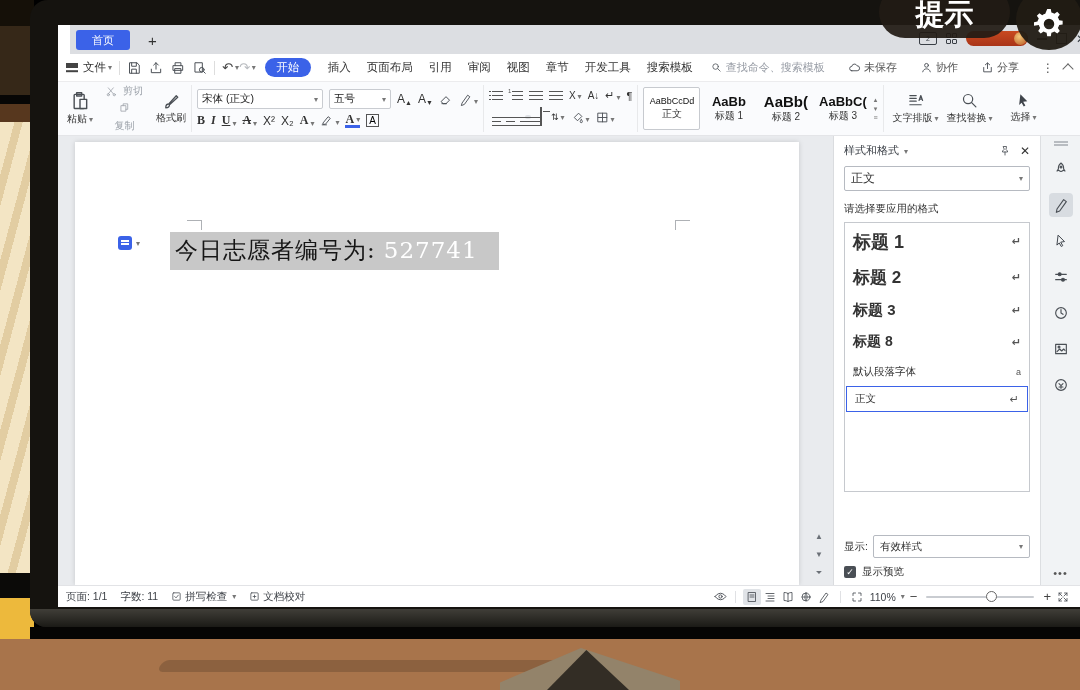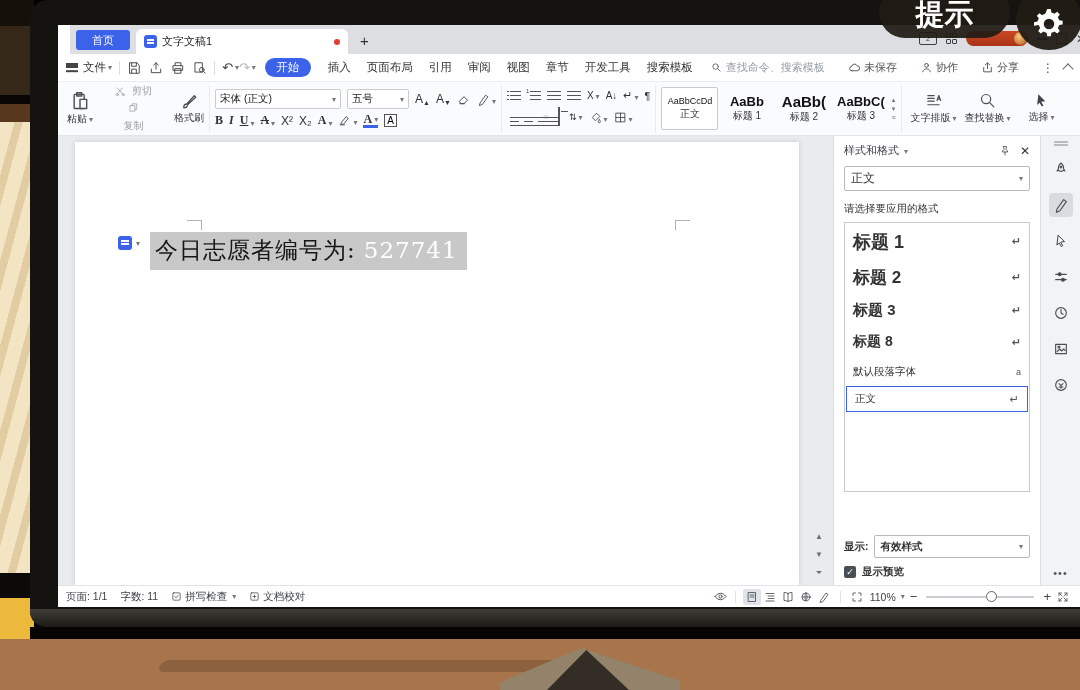--- a/index.html
+++ b/index.html
@@ -94,21 +94,21 @@
   .bigbtn{width:54px;display:flex;flex-direction:column;align-items:center;justify-content:center;gap:2px;font-size:10px;color:#333;}
   
   #content{left:0;top:111px;width:775px;height:449px;background:#e9ebee;}
   #page{position:absolute;left:17px;top:6px;width:724px;height:443px;background:#fff;box-shadow:0 0 5px rgba(0,0,0,.15);}
   .cmark{position:absolute;width:14px;height:9px;border-top:1px solid #aeb1b5;}
   .cmark.l{border-right:1px solid #aeb1b5;}
   .cmark.r{border-left:1px solid #aeb1b5;}
   .floaty{position:absolute;left:60px;top:100px;display:flex;align-items:center;gap:2px;}
   .floaty .fi{width:14px;height:14px;background:#3b62e8;border-radius:3px;position:relative;}
   .floaty .fi::after{content:"";position:absolute;left:3px;top:4px;width:8px;height:1.5px;background:#fff;box-shadow:0 3px 0 #fff;}
-  #docline{position:absolute;left:92px;top:96px;background:#c8c8c8;padding:3px 9px 4px 5px;
+  #docline{position:absolute;left:112px;top:96px;background:#c8c8c8;padding:3px 21px 4px 5px;
     font-family:"DejaVu Serif","Liberation Serif",serif;font-size:23px;display:flex;align-items:baseline;gap:8px;}
   #docline .zh{color:#161616;letter-spacing:1px;}
   #docline .num{color:#fff;letter-spacing:1px;}
   .scrollhints{position:absolute;left:757px;top:396px;display:flex;flex-direction:column;gap:9px;color:#6b7077;font-size:8px;align-items:center;}
   
   #panel{left:775px;top:111px;width:207px;height:449px;background:#fff;border-left:1px solid #dadcdf;
     box-sizing:border-box;padding:7px 10px;font-size:10.5px;color:#333;}
   .phead{display:flex;align-items:center;}
   .phead .t{font-size:11px;color:#3a3f46;}
   .phead .sp{margin-left:auto;display:flex;align-items:center;gap:9px;}
@@ -120,21 +120,21 @@
   .prompt{margin-top:11px;}
   .plist{margin-top:6px;border:1px solid #c6c9ce;background:#fff;height:268px;display:flex;flex-direction:column;}
   .pitem{display:flex;align-items:center;justify-content:space-between;padding:0 8px;}
   .pitem .ret{color:#555;font-size:11px;}
   .h1{height:37px;font-size:18px;font-weight:bold;}
   .h2{height:34px;font-size:17px;font-weight:bold;}
   .h3{height:32px;font-size:15px;font-weight:bold;}
   .h4{height:32px;font-size:14px;font-weight:bold;}
   .dft{height:27px;font-size:10.5px;}
   .body-sel{height:24px;font-size:10.5px;border:1.5px solid #3b62e8;margin:1px;}
-  .pbottom{position:absolute;left:10px;right:10px;bottom:6px;font-weight:bold;}
+  .pbottom{position:absolute;left:10px;right:10px;bottom:6px;}
   .showrow{display:flex;align-items:center;gap:5px;}
   .showsel{flex:1;height:21px;border:1px solid #b6bac1;border-radius:2px;display:flex;align-items:center;
     justify-content:space-between;padding:0 6px;font-size:10.5px;background:#fff;}
   .chkrow{margin-top:7px;display:flex;align-items:center;gap:6px;}
   .chk{width:12px;height:12px;background:#4a4f55;border-radius:2px;color:#fff;font-size:9px;line-height:12px;text-align:center;}
   
   #strip{left:982px;top:111px;width:40px;height:449px;background:#f1f3f5;border-left:1px solid #dcdee1;box-sizing:border-box;}
   .handle{margin:5px auto 0;width:14px;height:2px;background:#b8bcc1;box-shadow:0 3px 0 #b8bcc1;}
   .sicons{margin-top:14px;display:flex;flex-direction:column;align-items:center;gap:12px;}
   .sic{width:24px;height:24px;display:flex;align-items:center;justify-content:center;border-radius:4px;}
@@ -177,25 +177,20 @@
 <div class="ab" id="desk-gap"></div>
 
 <div class="ab" id="monitor">
   <div class="bezel-bot"></div>
 </div>
 
 <div class="ab" id="screen">
 
   <div class="ab" id="tabbar">
     <div class="home-btn">首页</div>
-    <div class="tab active">
-      <span class="tab-doc-ic"></span>
-      <span>文字文稿1</span>
-      <span class="red-dot"></span>
-    </div>
     <div class="plus">+</div>
     <div class="tb-right">
       <span class="ic2d">2</span>
       <span class="icgrid">
           <span></span>
           <span></span>
           <span></span>
           <span></span>
         </span>
       <span class="promo"></span>
@@ -280,21 +275,21 @@
   <div class="ab" id="toolbar">
     <div class="grp">
       <div class="vcol">
         <svg class="ic" width="20" height="20" viewBox="0 0 24 24">
             <rect x="5" y="4" width="12" height="17" rx="1"></rect>
             <rect x="8" y="2" width="6" height="4"></rect>
             <rect x="12" y="10" width="8" height="11" style="fill:#fafbfd"></rect>
           </svg>
         <span><span>粘贴</span><span class="cart">▾</span></span>
       </div>
-      <div class="rows" style="margin:0 22px;">
+      <div class="rows" style="margin:0 13px;">
         <div class="rw vcol grey" style="flex-direction:row;">
           <svg class="ic" width="11" height="11" viewBox="0 0 24 24" style="stroke:#9aa0a8">
               <path d="M5 4l11 13M16 4L5 17"></path>
               <circle cx="5" cy="19" r="2.4"></circle>
               <circle cx="18" cy="19" r="2.4"></circle>
             </svg>
           <span>剪切</span>
         </div>
         <div class="rw vcol grey" style="flex-direction:column;">
           <svg class="ic" width="11" height="11" viewBox="0 0 24 24" style="stroke:#9aa0a8">

